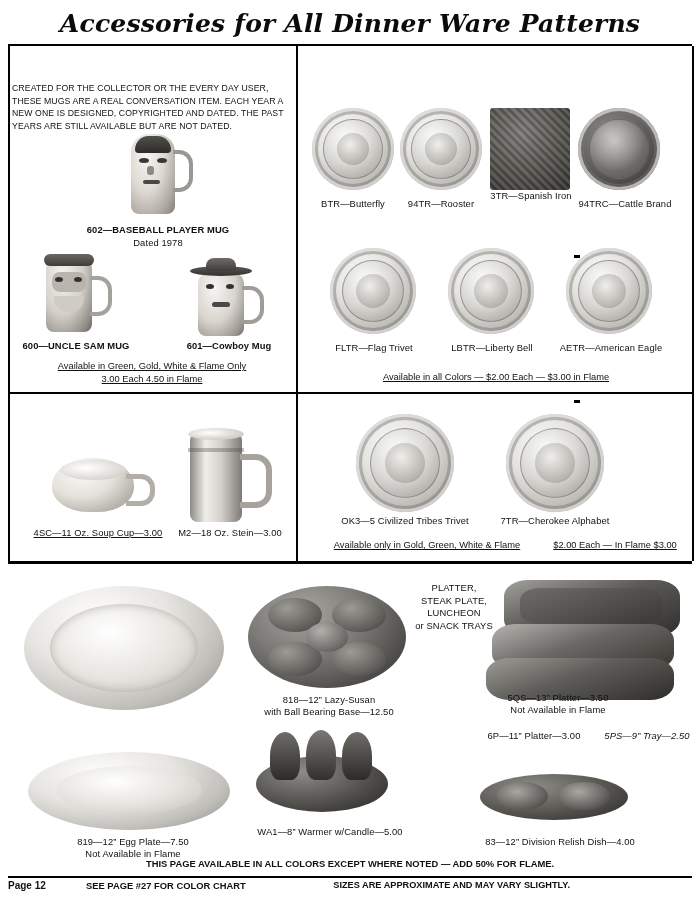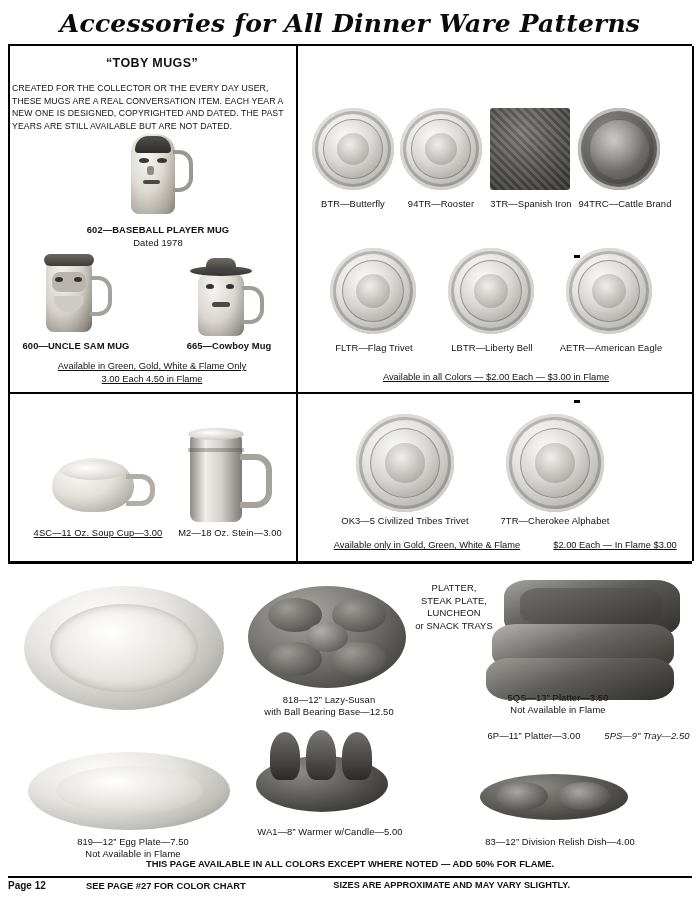--- a/index.html
+++ b/index.html
@@ -194,21 +194,20 @@
   <div class="rule hr-mid1"></div>
   <div class="rule hr-mid2"></div>
   <div class="rule hr-bottom"></div>
   <div class="rule vr-top"></div>
   <div class="rule vr-mid"></div>
   <div class="rule vr-left-edge"></div>
   <div class="rule vr-right-edge"></div>
   <div class="notch" style="top:255px;"></div>
   <div class="notch" style="top:400px;"></div>
 
-  <div class="toby-head">“TOBY MUGS”</div>
   <div class="toby-body">CREATED FOR THE COLLECTOR OR THE EVERY DAY USER, THESE MUGS ARE A REAL CONVERSATION ITEM. EACH YEAR A NEW ONE IS DESIGNED, COPYRIGHTED AND DATED. THE PAST YEARS ARE STILL AVAILABLE BUT ARE NOT DATED.</div>
 
   <div style="position:absolute;left:125px;top:132px;width:66px;height:82px;">
     <div style="position:absolute;left:6px;top:2px;width:44px;height:80px;border-radius:18px 18px 8px 8px;background:radial-gradient(ellipse at 35% 25%,#f7f6f3 0%,#ddd9d2 45%,#a9a49b 80%,#7d7a74 100%);"></div>
     <div style="position:absolute;left:10px;top:4px;width:36px;height:17px;border-radius:16px 16px 4px 4px;background:linear-gradient(180deg,#514f4b,#2e2c2a);"></div>
     <div style="position:absolute;left:14px;top:26px;width:10px;height:5px;border-radius:50%;background:#3a3836;"></div>
     <div style="position:absolute;left:32px;top:26px;width:10px;height:5px;border-radius:50%;background:#3a3836;"></div>
     <div style="position:absolute;left:22px;top:34px;width:7px;height:9px;border-radius:3px;background:#8d8a84;"></div>
     <div style="position:absolute;left:18px;top:48px;width:17px;height:4px;border-radius:3px;background:#4a4846;"></div>
     <div style="position:absolute;left:48px;top:18px;width:16px;height:34px;border:4px solid #9b9791;border-left:none;border-radius:0 14px 14px 0;background:transparent;"></div>
@@ -229,40 +228,40 @@
 
   <div style="position:absolute;left:188px;top:258px;width:82px;height:78px;">
     <div style="position:absolute;left:10px;top:14px;width:46px;height:64px;border-radius:12px 12px 8px 8px;background:radial-gradient(ellipse at 35% 25%,#f6f5f2 0%,#d9d5ce 50%,#98948e 85%,#6a6763 100%);"></div>
     <div style="position:absolute;left:2px;top:8px;width:62px;height:10px;border-radius:50%;background:linear-gradient(180deg,#5b5854,#343230);"></div>
     <div style="position:absolute;left:18px;top:0px;width:30px;height:13px;border-radius:8px 8px 2px 2px;background:linear-gradient(180deg,#6e6b66,#403e3b);"></div>
     <div style="position:absolute;left:18px;top:26px;width:8px;height:5px;border-radius:50%;background:#33312f;"></div>
     <div style="position:absolute;left:38px;top:26px;width:8px;height:5px;border-radius:50%;background:#33312f;"></div>
     <div style="position:absolute;left:24px;top:44px;width:18px;height:5px;border-radius:3px;background:#4a4846;"></div>
     <div style="position:absolute;left:54px;top:28px;width:18px;height:30px;border:4px solid #a09c96;border-left:none;border-radius:0 14px 14px 0;"></div>
   </div>
-  <div class="lbl bold" style="left:160px; top:340px; width:138px;">665—Cowboy Mug</div>
+  <div class="lbl bold" style="left:160px; top:340px; width:138px;">601—Cowboy Mug</div>
 
   <div class="note-line" style="left:14px; top:361px; width:276px;">Available in Green, Gold, White &amp; Flame Only</div>
   <div class="note-line" style="left:14px; top:374px; width:276px;">3.00 Each                4.50 in Flame</div>
 
 
   <div class="medal" style="left:312px;top:108px;width:82px;height:82px;">
     <div class="inner"></div>
       <div class="core"></div>
   </div>
   <div class="lbl" style="left:302px;top:198px;width:102px;">BTR—Butterfly</div>
 
   <div class="medal" style="left:400px;top:108px;width:82px;height:82px;">
     <div class="inner"></div>
       <div class="core"></div>
   </div>
   <div class="lbl" style="left:392px;top:198px;width:98px;">94TR—Rooster</div>
 
   <div class="sqtile" style="left:490px;top:108px;width:80px;height:82px;"></div>
-  <div class="lbl" style="left:480px;top:198px;width:102px;">3TR—Spanish Iron</div>
+  <div class="lbl" style="left:480px;top:190px;width:102px;">3TR—Spanish Iron</div>
 
   <div class="medal dark" style="left:578px;top:108px;width:82px;height:82px;">
     <div class="inner"></div>
   </div>
   <div class="lbl" style="left:570px;top:198px;width:110px;">94TRC—Cattle Brand</div>
 
   <div class="medal" style="left:330px;top:248px;width:86px;height:86px;">
     <div class="inner"></div>
       <div class="core"></div>
   </div>

